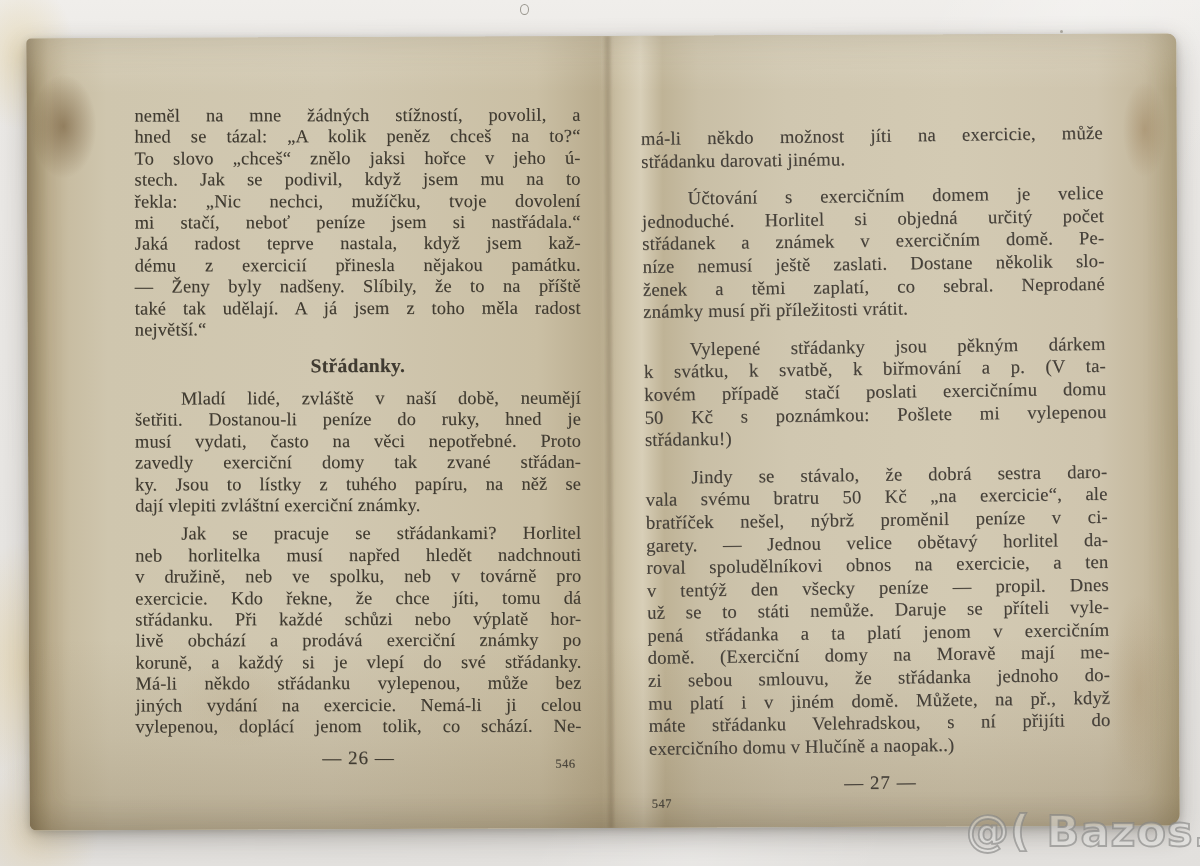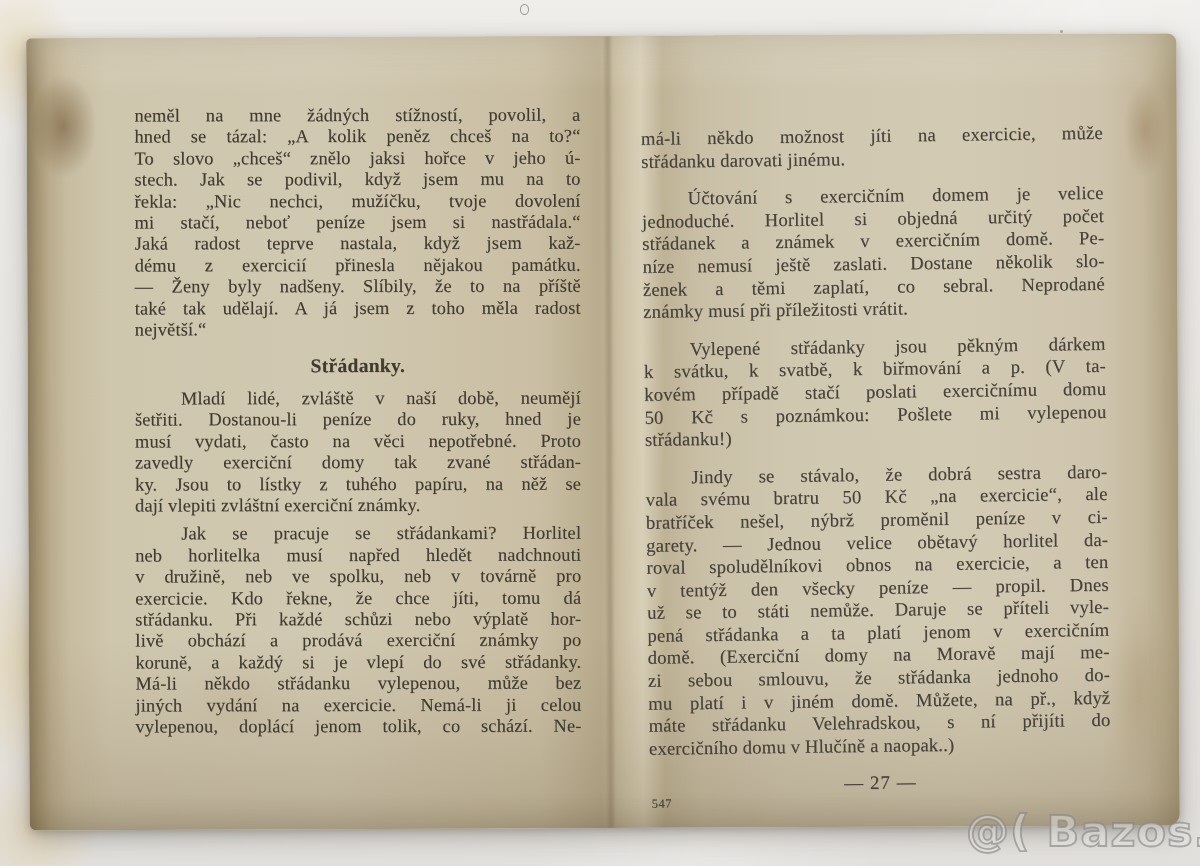--- a/index.html
+++ b/index.html
@@ -146,20 +146,24 @@
             <div class="line">v družině, neb ve spolku, neb v továrně pro</div>
             <div class="line">exercicie. Kdo řekne, že chce jíti, tomu dá</div>
             <div class="line">střádanku. Při každé schůzi nebo výplatě hor-</div>
             <div class="line">livě obchází a prodává exerciční známky po</div>
             <div class="line">koruně, a každý si je vlepí do své střádanky.</div>
             <div class="line">Má-li někdo střádanku vylepenou, může bez</div>
             <div class="line">jiných vydání na exercicie. Nemá-li ji celou</div>
             <div class="line">vylepenou, doplácí jenom tolik, co schází. Ne-</div>
           </div>
         </div>
+      <div class="footer-row">
+        <span class="page-num">— 26 —</span>
+        <span class="sheet-num sheet-right">546</span>
+      </div>
     </div>
 
     <div class="page-text right-text">
       <div>
           <div class="para">
             <div class="line">má-li někdo možnost jíti na exercicie, může</div>
             <div class="line nojust">střádanku darovati jinému.</div>
           </div>
           <div class="para">
             <div class="line indent">Účtování s exercičním domem je velice</div>

